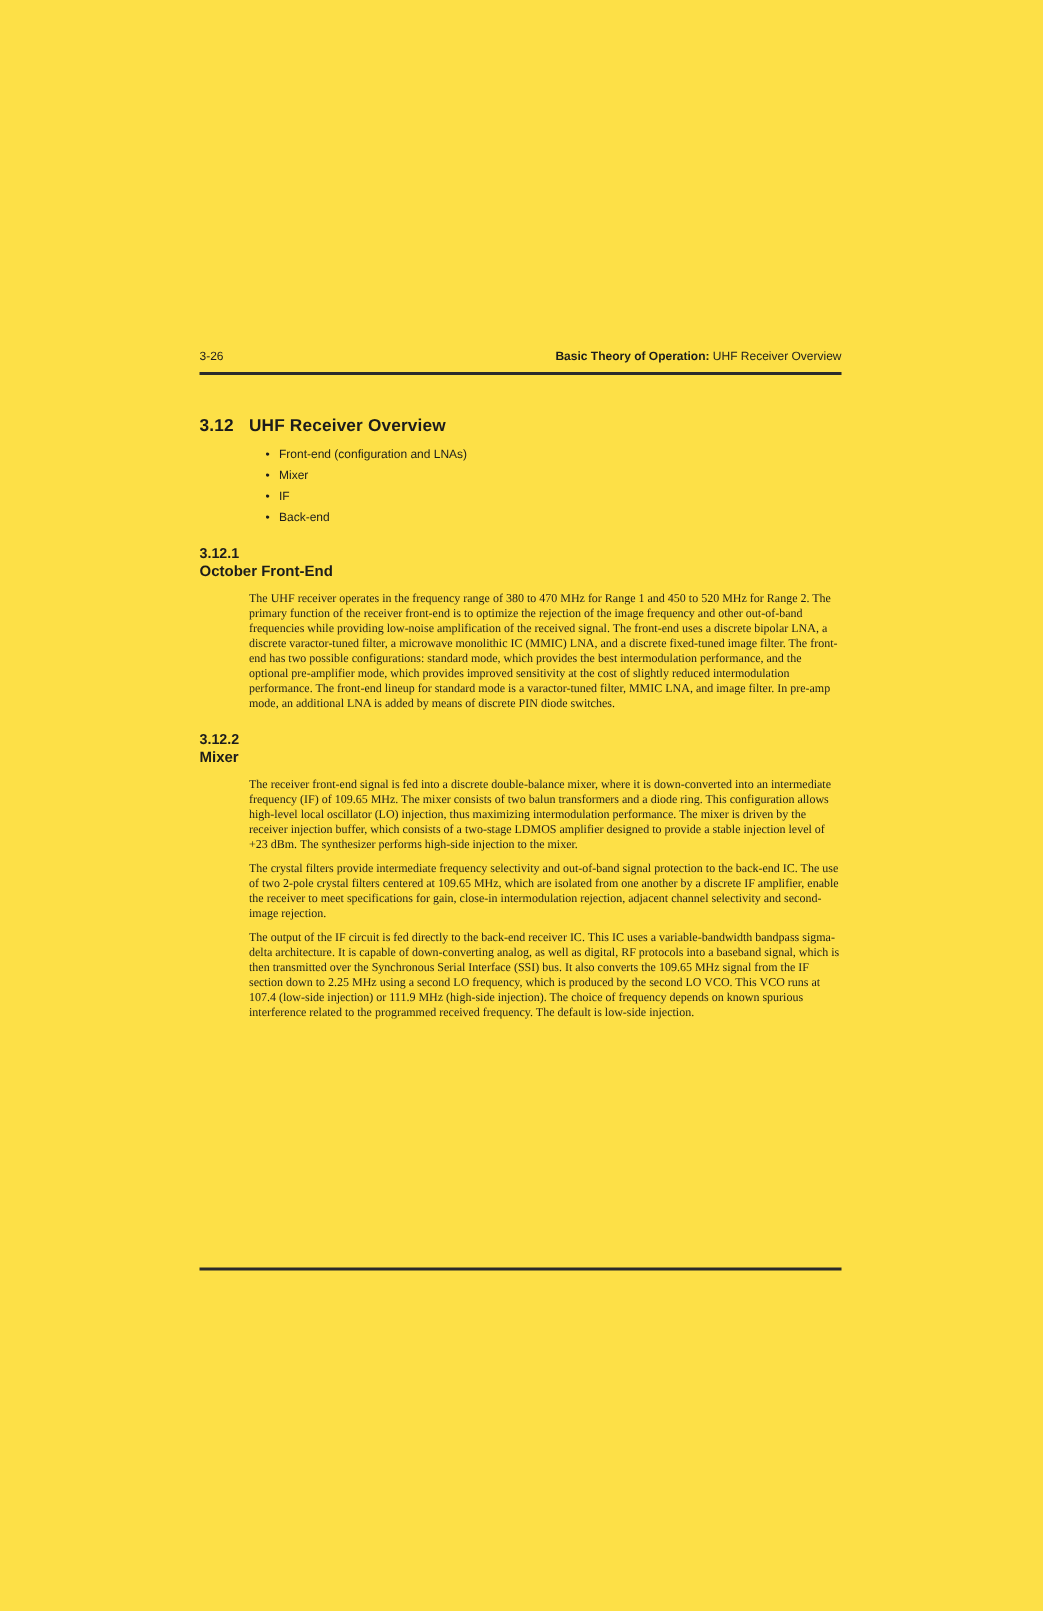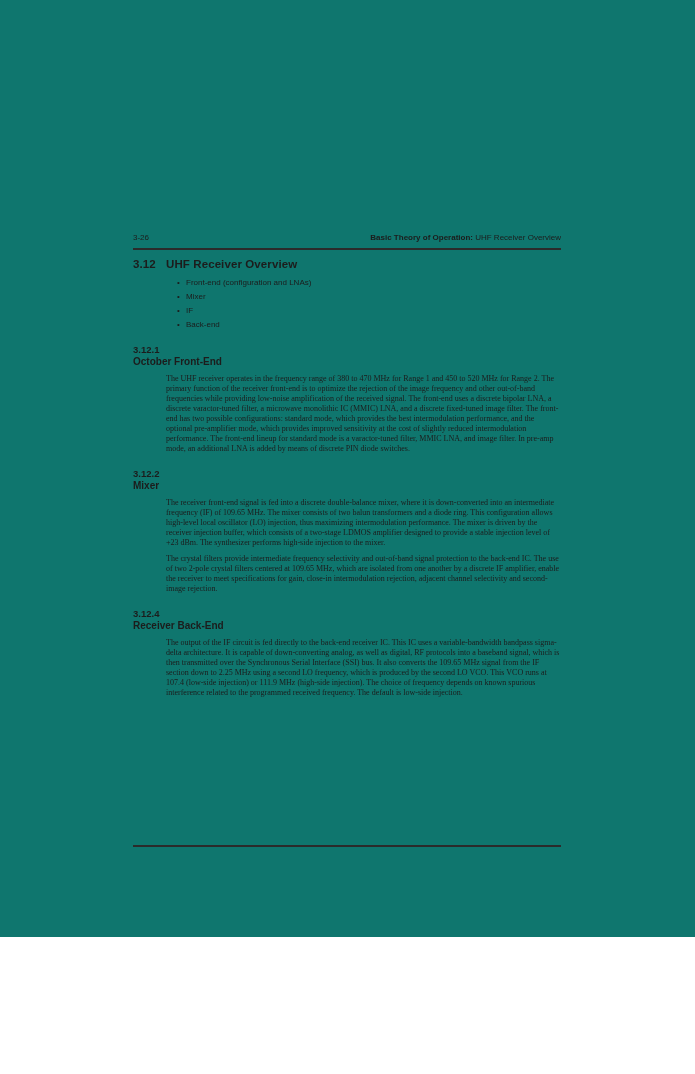--- a/index.html
+++ b/index.html
@@ -1,19 +1,19 @@
 <!DOCTYPE html>
 <html><head>
 <meta charset="utf-8">
 <style>
   html,body{margin:0;padding:0;background:#ffffff;}
   .page{
     position:relative;
-    width:695px;height:937px;
-    background:#0f766e;
+    width:695px;height:1074px;
+    background:#fde047;
     font-family:"Liberation Sans","DejaVu Sans",sans-serif;
     color:#1c1c1c;
     overflow:hidden;
   }
   .header{
     position:absolute;top:233px;left:133px;width:428px;
     display:flex;justify-content:space-between;align-items:baseline;
     font-size:8px;line-height:10px;
   }
   .header .bold{font-weight:bold;}
@@ -22,21 +22,21 @@
     background:#2b2b2b;
   }
   .content{
     position:absolute;top:258px;left:133px;width:428px;
   }
   .doc-title{
     display:flex;align-items:baseline;
     font-size:11.5px;font-weight:bold;line-height:13px;
     letter-spacing:0.1px;
   }
-  .doc-title .num{flex:none;width:33px;}
+  .doc-title .num{flex:none;width:33px;margin-top:20px;}
   .intro{
     margin:9px 0 0 33px;width:394px;
     font-size:8px;line-height:10px;
   }
   .bullets{
     list-style:none;margin:7px 0 0 44px;padding:0;
     font-size:8px;line-height:10px;
   }
   .bullets li{display:flex;margin-top:4px;}
   .bullets .dot{flex:none;width:9px;font-size:8px;}
@@ -110,24 +110,20 @@
           <div class="section-heading">
             <span class="num">3.12.2</span>
             <span>Mixer</span>
           </div>
           <p class="section-body">The receiver front-end signal is fed into a discrete double-balance mixer, where it is down-converted into an intermediate frequency (IF) of 109.65 MHz. The mixer consists of two balun transformers and a diode ring. This configuration allows high-level local oscillator (LO) injection, thus maximizing intermodulation performance. The mixer is driven by the receiver injection buffer, which consists of a two-stage LDMOS amplifier designed to provide a stable injection level of +23 dBm. The synthesizer performs high-side injection to the mixer.</p>
         </section>
         <section>
           <p class="section-body">The crystal filters provide intermediate frequency selectivity and out-of-band signal protection to the back-end IC. The use of two 2-pole crystal filters centered at 109.65 MHz, which are isolated from one another by a discrete IF amplifier, enable the receiver to meet specifications for gain, close-in intermodulation rejection, adjacent channel selectivity and second-image rejection.</p>
         </section>
         <section>
-          <div class="section-heading">
-            <span class="num">3.12.4</span>
-            <span>Receiver Back-End</span>
-          </div>
           <p class="section-body">The output of the IF circuit is fed directly to the back-end receiver IC. This IC uses a variable-bandwidth bandpass sigma-delta architecture. It is capable of down-converting analog, as well as digital, RF protocols into a baseband signal, which is then transmitted over the Synchronous Serial Interface (SSI) bus. It also converts the 109.65 MHz signal from the IF section down to 2.25 MHz using a second LO frequency, which is produced by the second LO VCO. This VCO runs at 107.4 (low-side injection) or 111.9 MHz (high-side injection). The choice of frequency depends on known spurious interference related to the programmed received frequency. The default is low-side injection.</p>
         </section>
       </div>
 
   </div>
 
   <div class="footer-rule"></div>
 
 </div>
 

